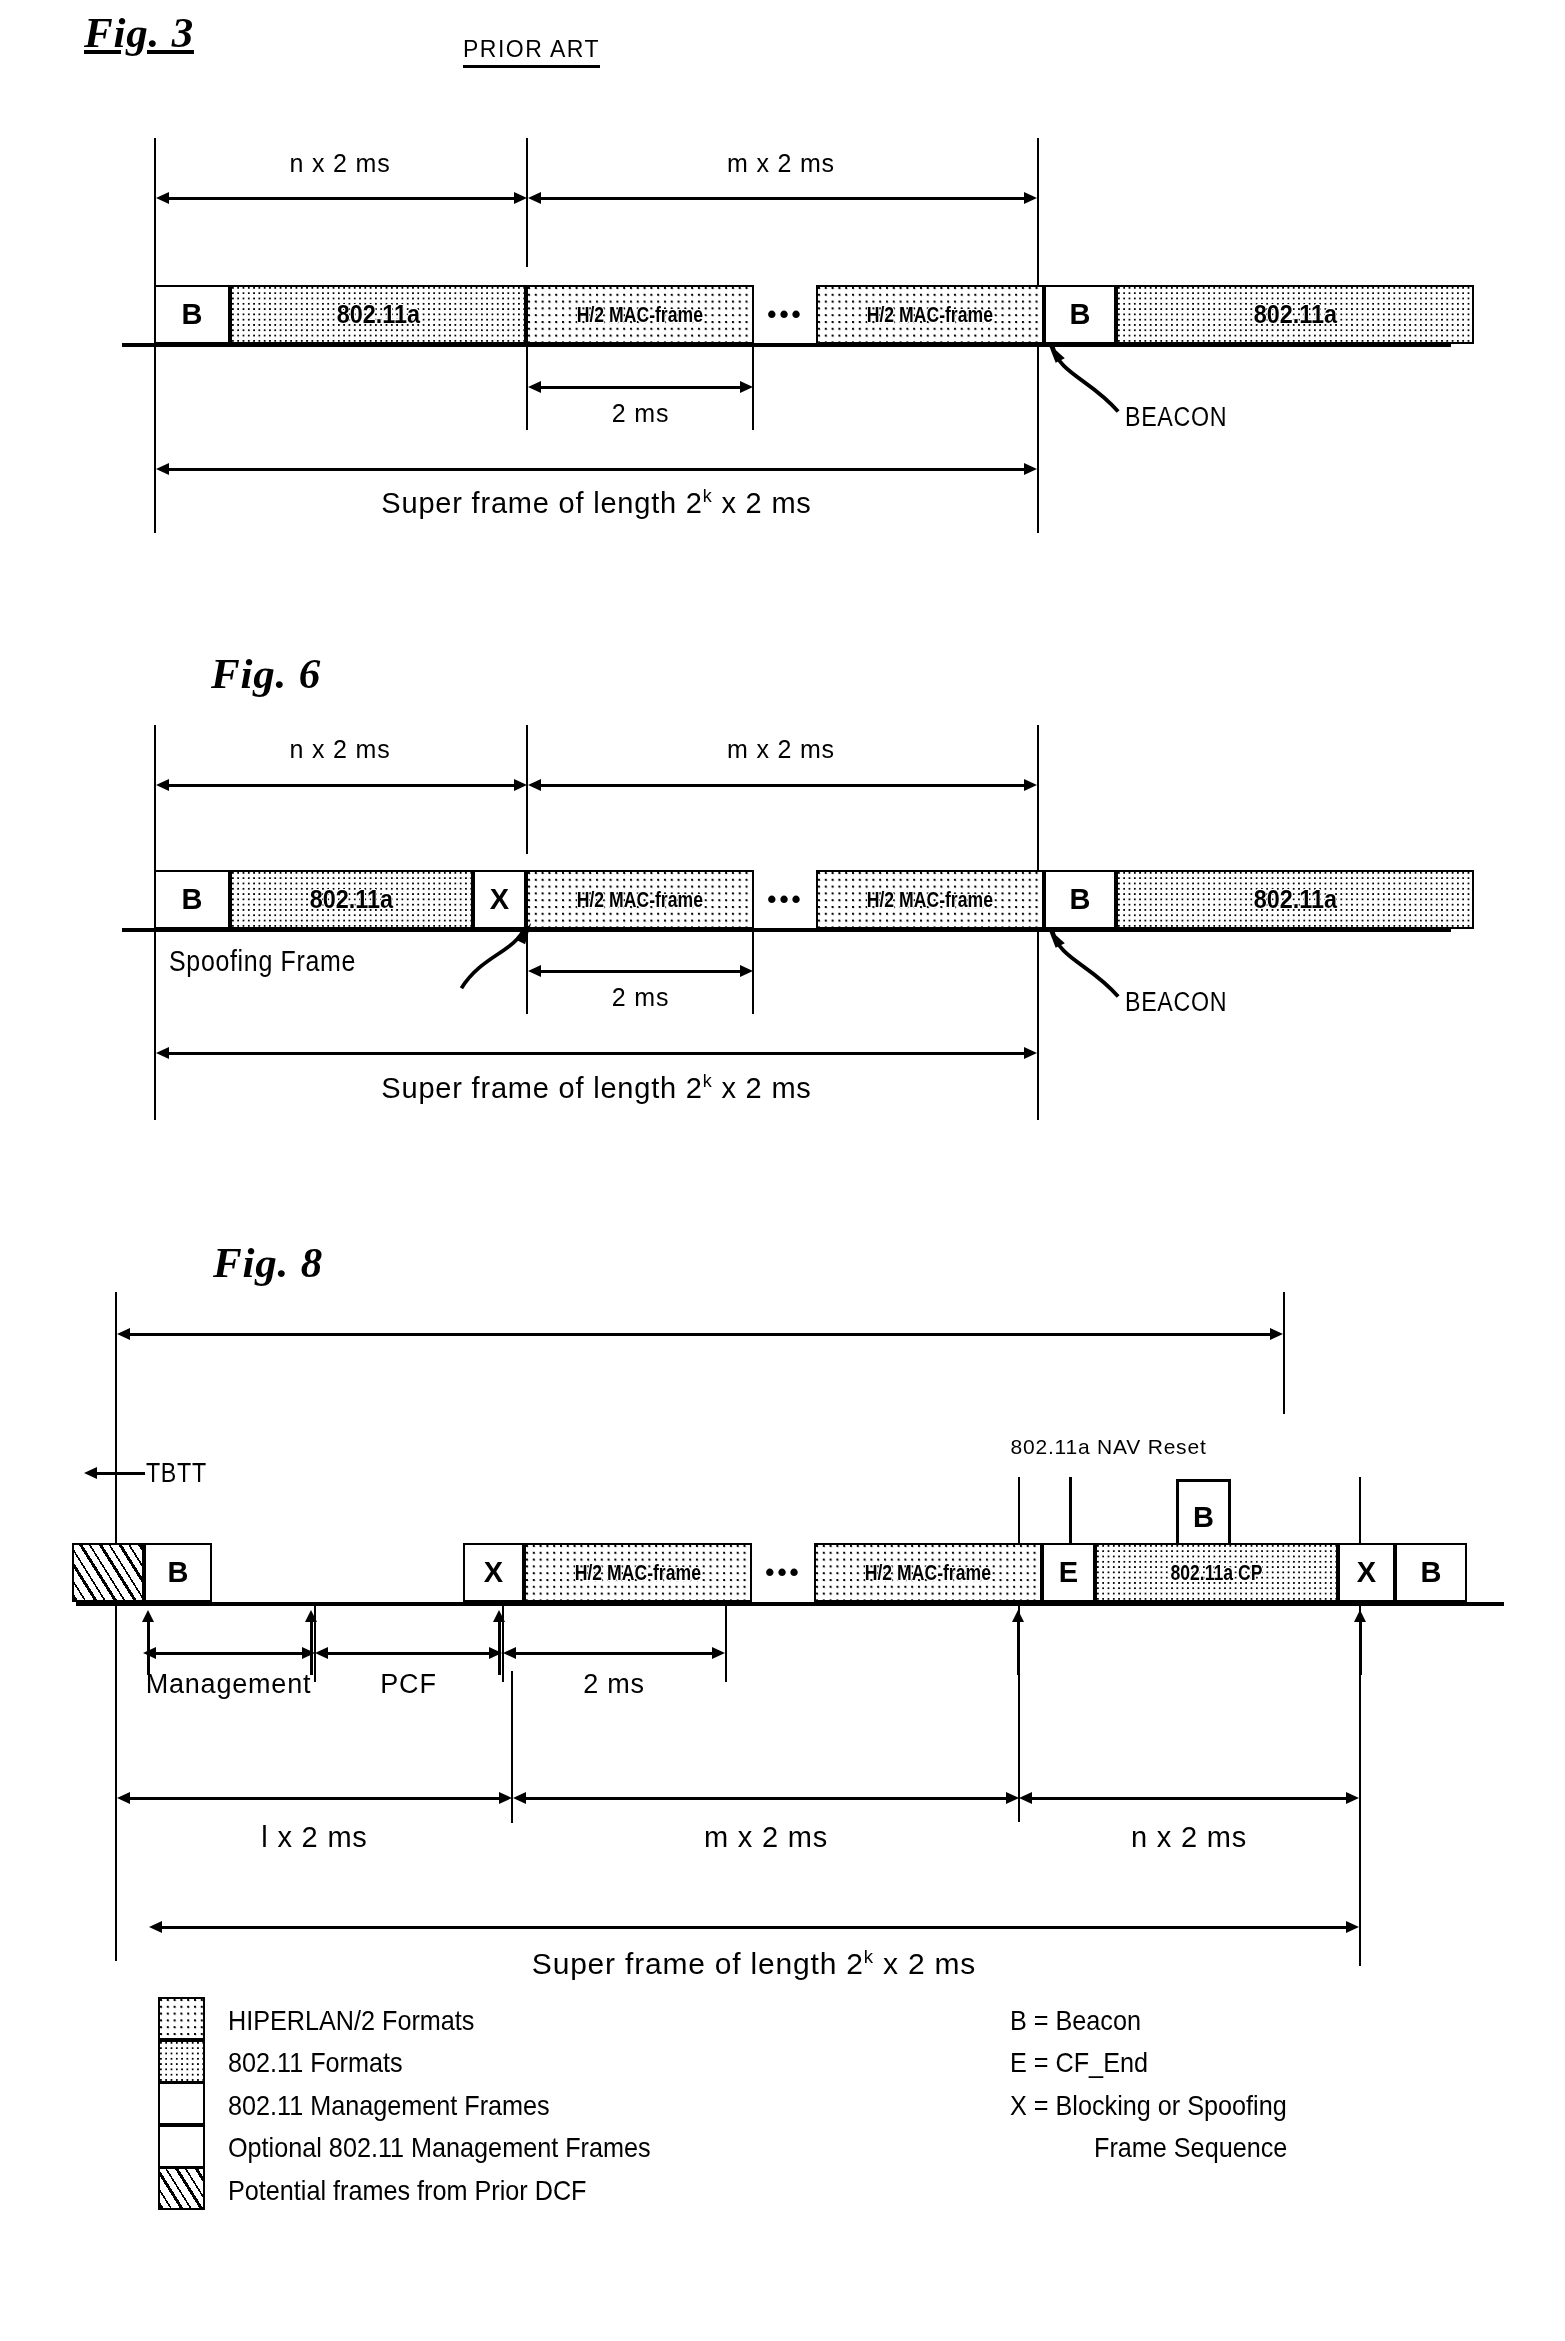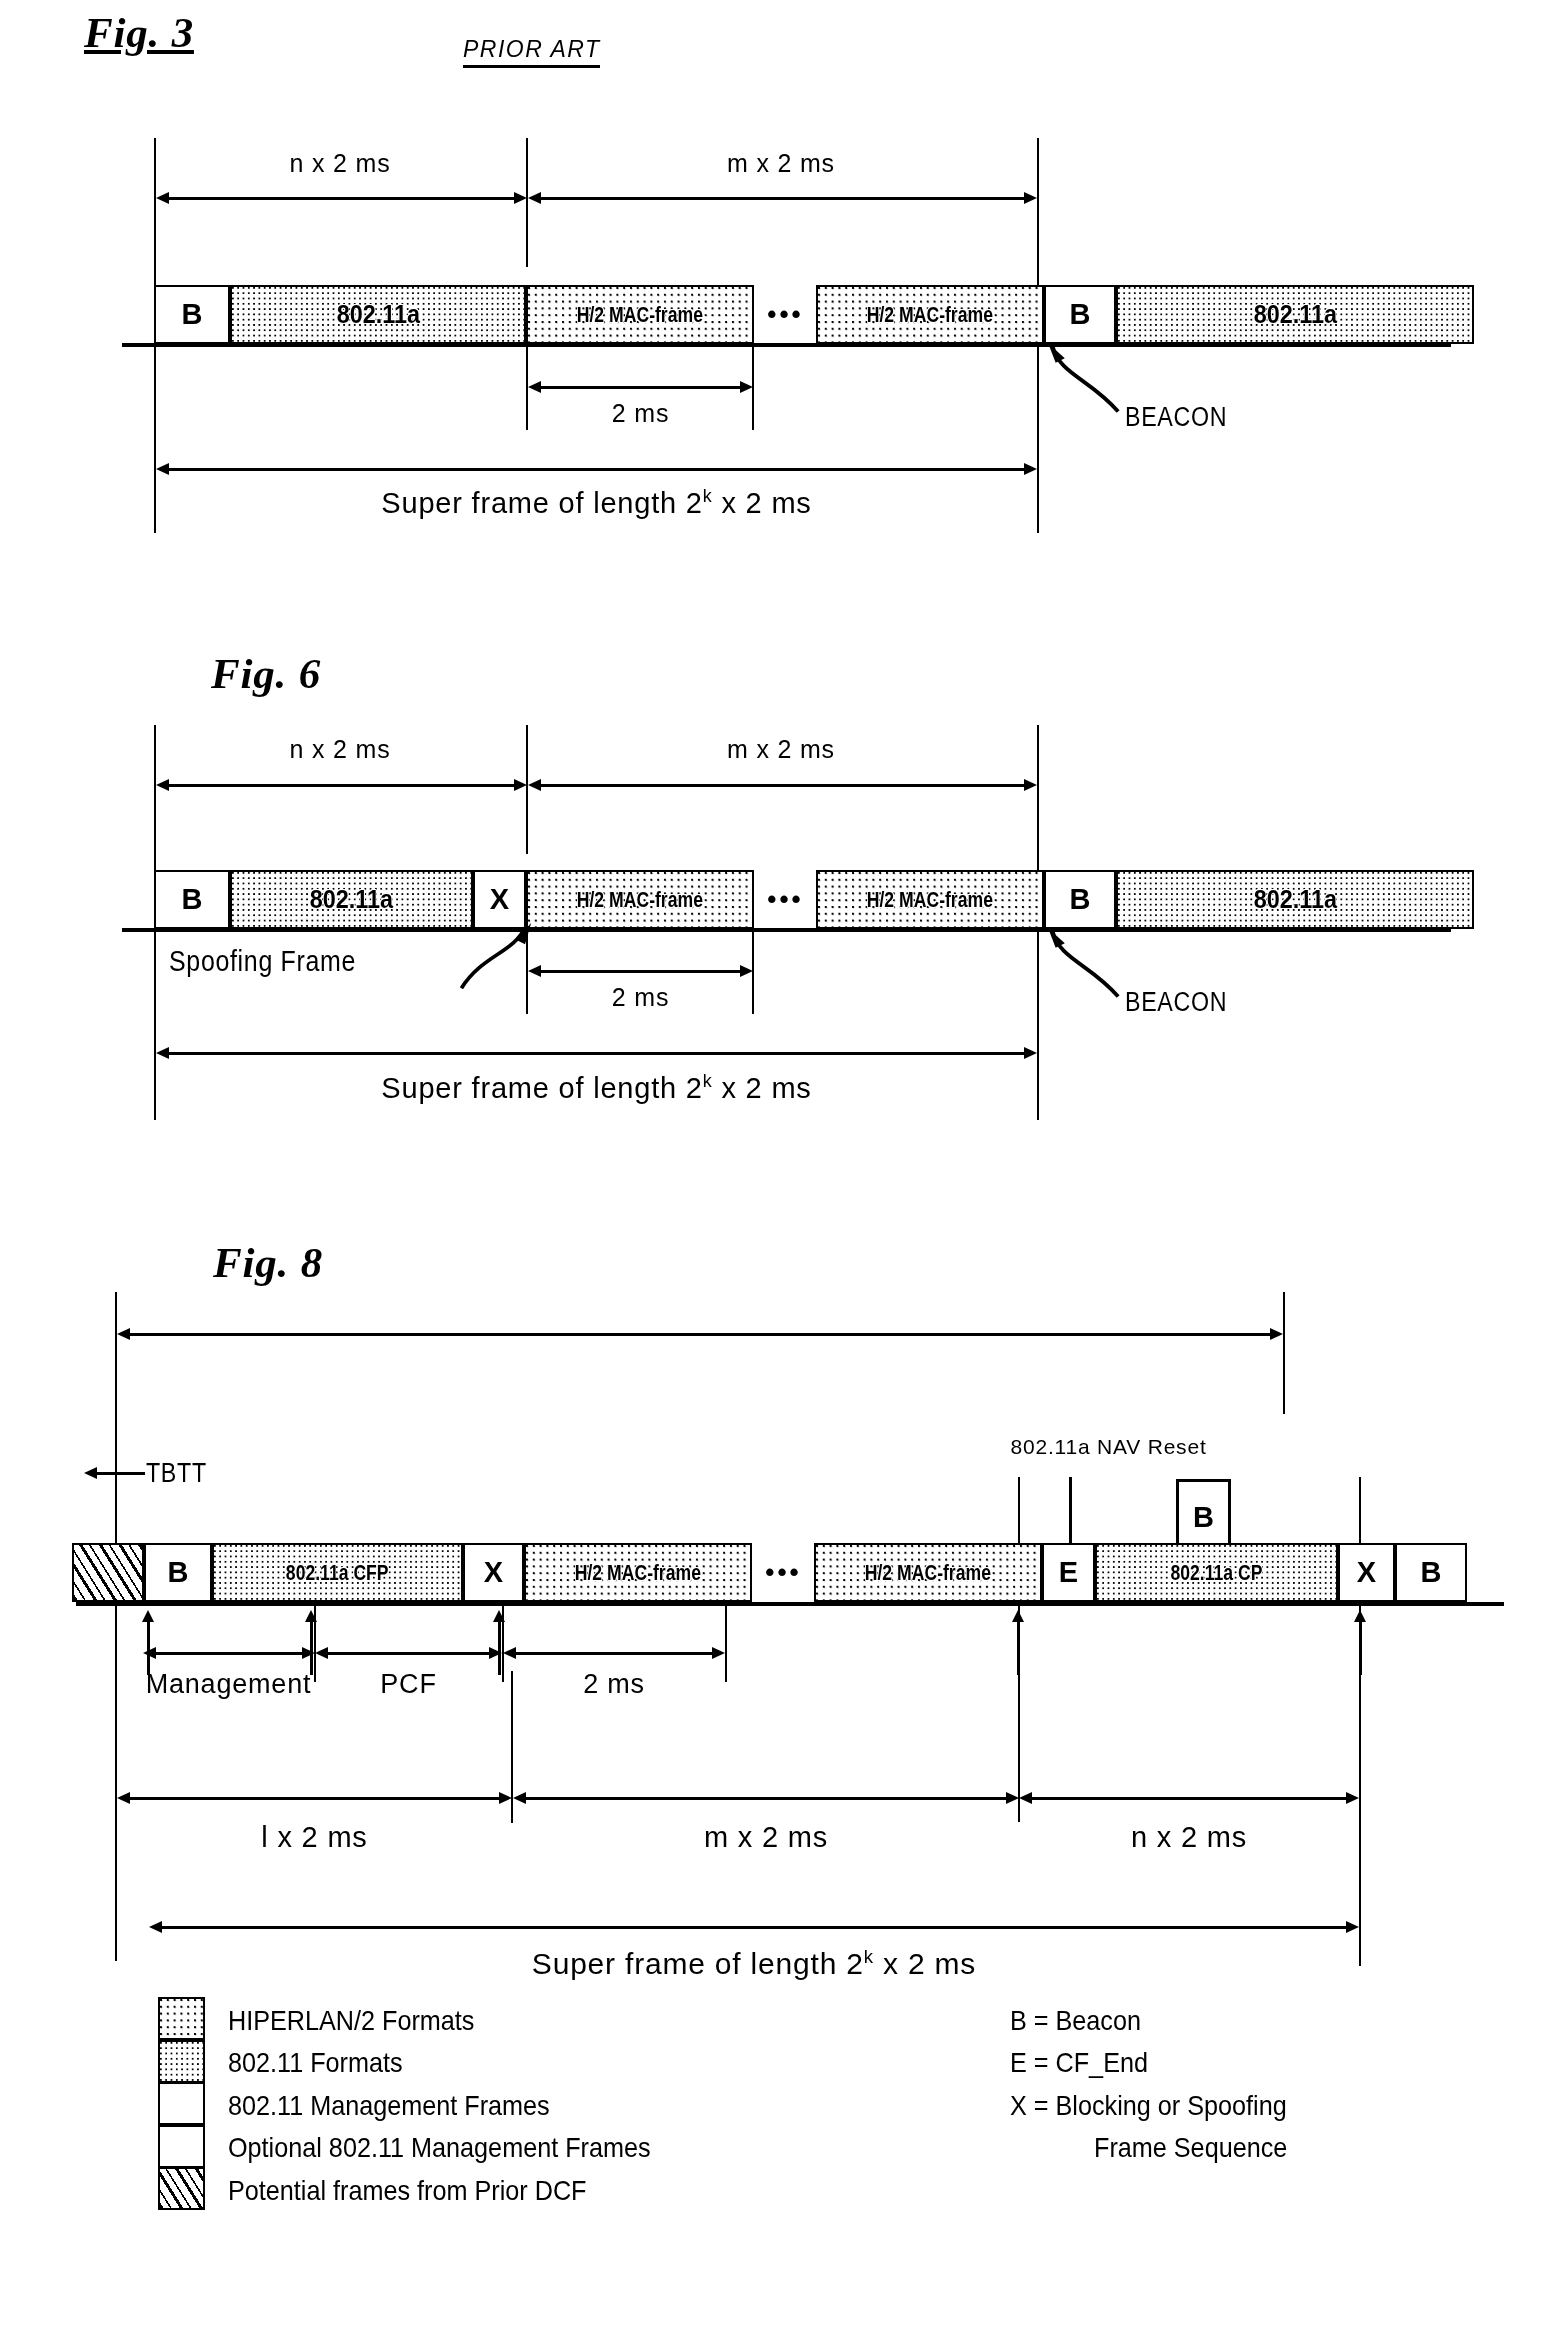--- a/index.html
+++ b/index.html
@@ -27,21 +27,20 @@
   }
   .lbl-c{
     font-family:"Liberation Sans","DejaVu Sans",sans-serif;
     font-size:25px;white-space:nowrap;letter-spacing:0.8px;
     text-align:center;
   }
   .prior-art{
     font-size:23px;letter-spacing:1.5px;
     border-bottom:3px solid #000;padding-bottom:2.3px;
     white-space:nowrap;
-    font-style:italic;
   }
 
   
   .vline{position:absolute;width:2.3px;background:#000;}
 
   
   .dim{position:absolute;height:15px;}
   .dim .bar{position:absolute;top:6px;left:7.6px;right:7.6px;height:3px;background:#000;}
   .dim .ahL,.dim .ahR{position:absolute;top:0.8px;width:0;height:0;
      border-top:6.8px solid transparent;border-bottom:6.8px solid transparent;}
@@ -313,23 +312,20 @@
 
   <div class="vline" style="left:1018px;top:1477px;height:296px;"></div>
   <div class="vline" style="left:1359px;top:1477px;height:296px;"></div>
 
   <div class="timeline" style="left:76px;top:1602px;width:1428px;"></div>
   <div class="frow" style="left:72px;top:1543px;width:1420px;">
     <div class="blk pat-hatch" style="left:0px;width:72px;"></div>
     <div class="blk pat-white" style="left:72px;width:68px;">
         <span class="txt letter">B</span>
       </div>
-    <div class="blk pat-11" style="left:140px;width:251px;">
-        <span class="txt">802.11a CFP</span>
-      </div>
     <div class="blk pat-white" style="left:391px;width:61px;">
         <span class="txt letter">X</span>
       </div>
     <div class="blk pat-h2" style="left:452px;width:228px;">
         <span class="txt">H/2 MAC-frame</span>
       </div>
     <div class="ellip" style="left:681px;width:61px;">•••</div>
     <div class="blk pat-h2" style="left:742px;width:228px;">
         <span class="txt">H/2 MAC-frame</span>
       </div>

